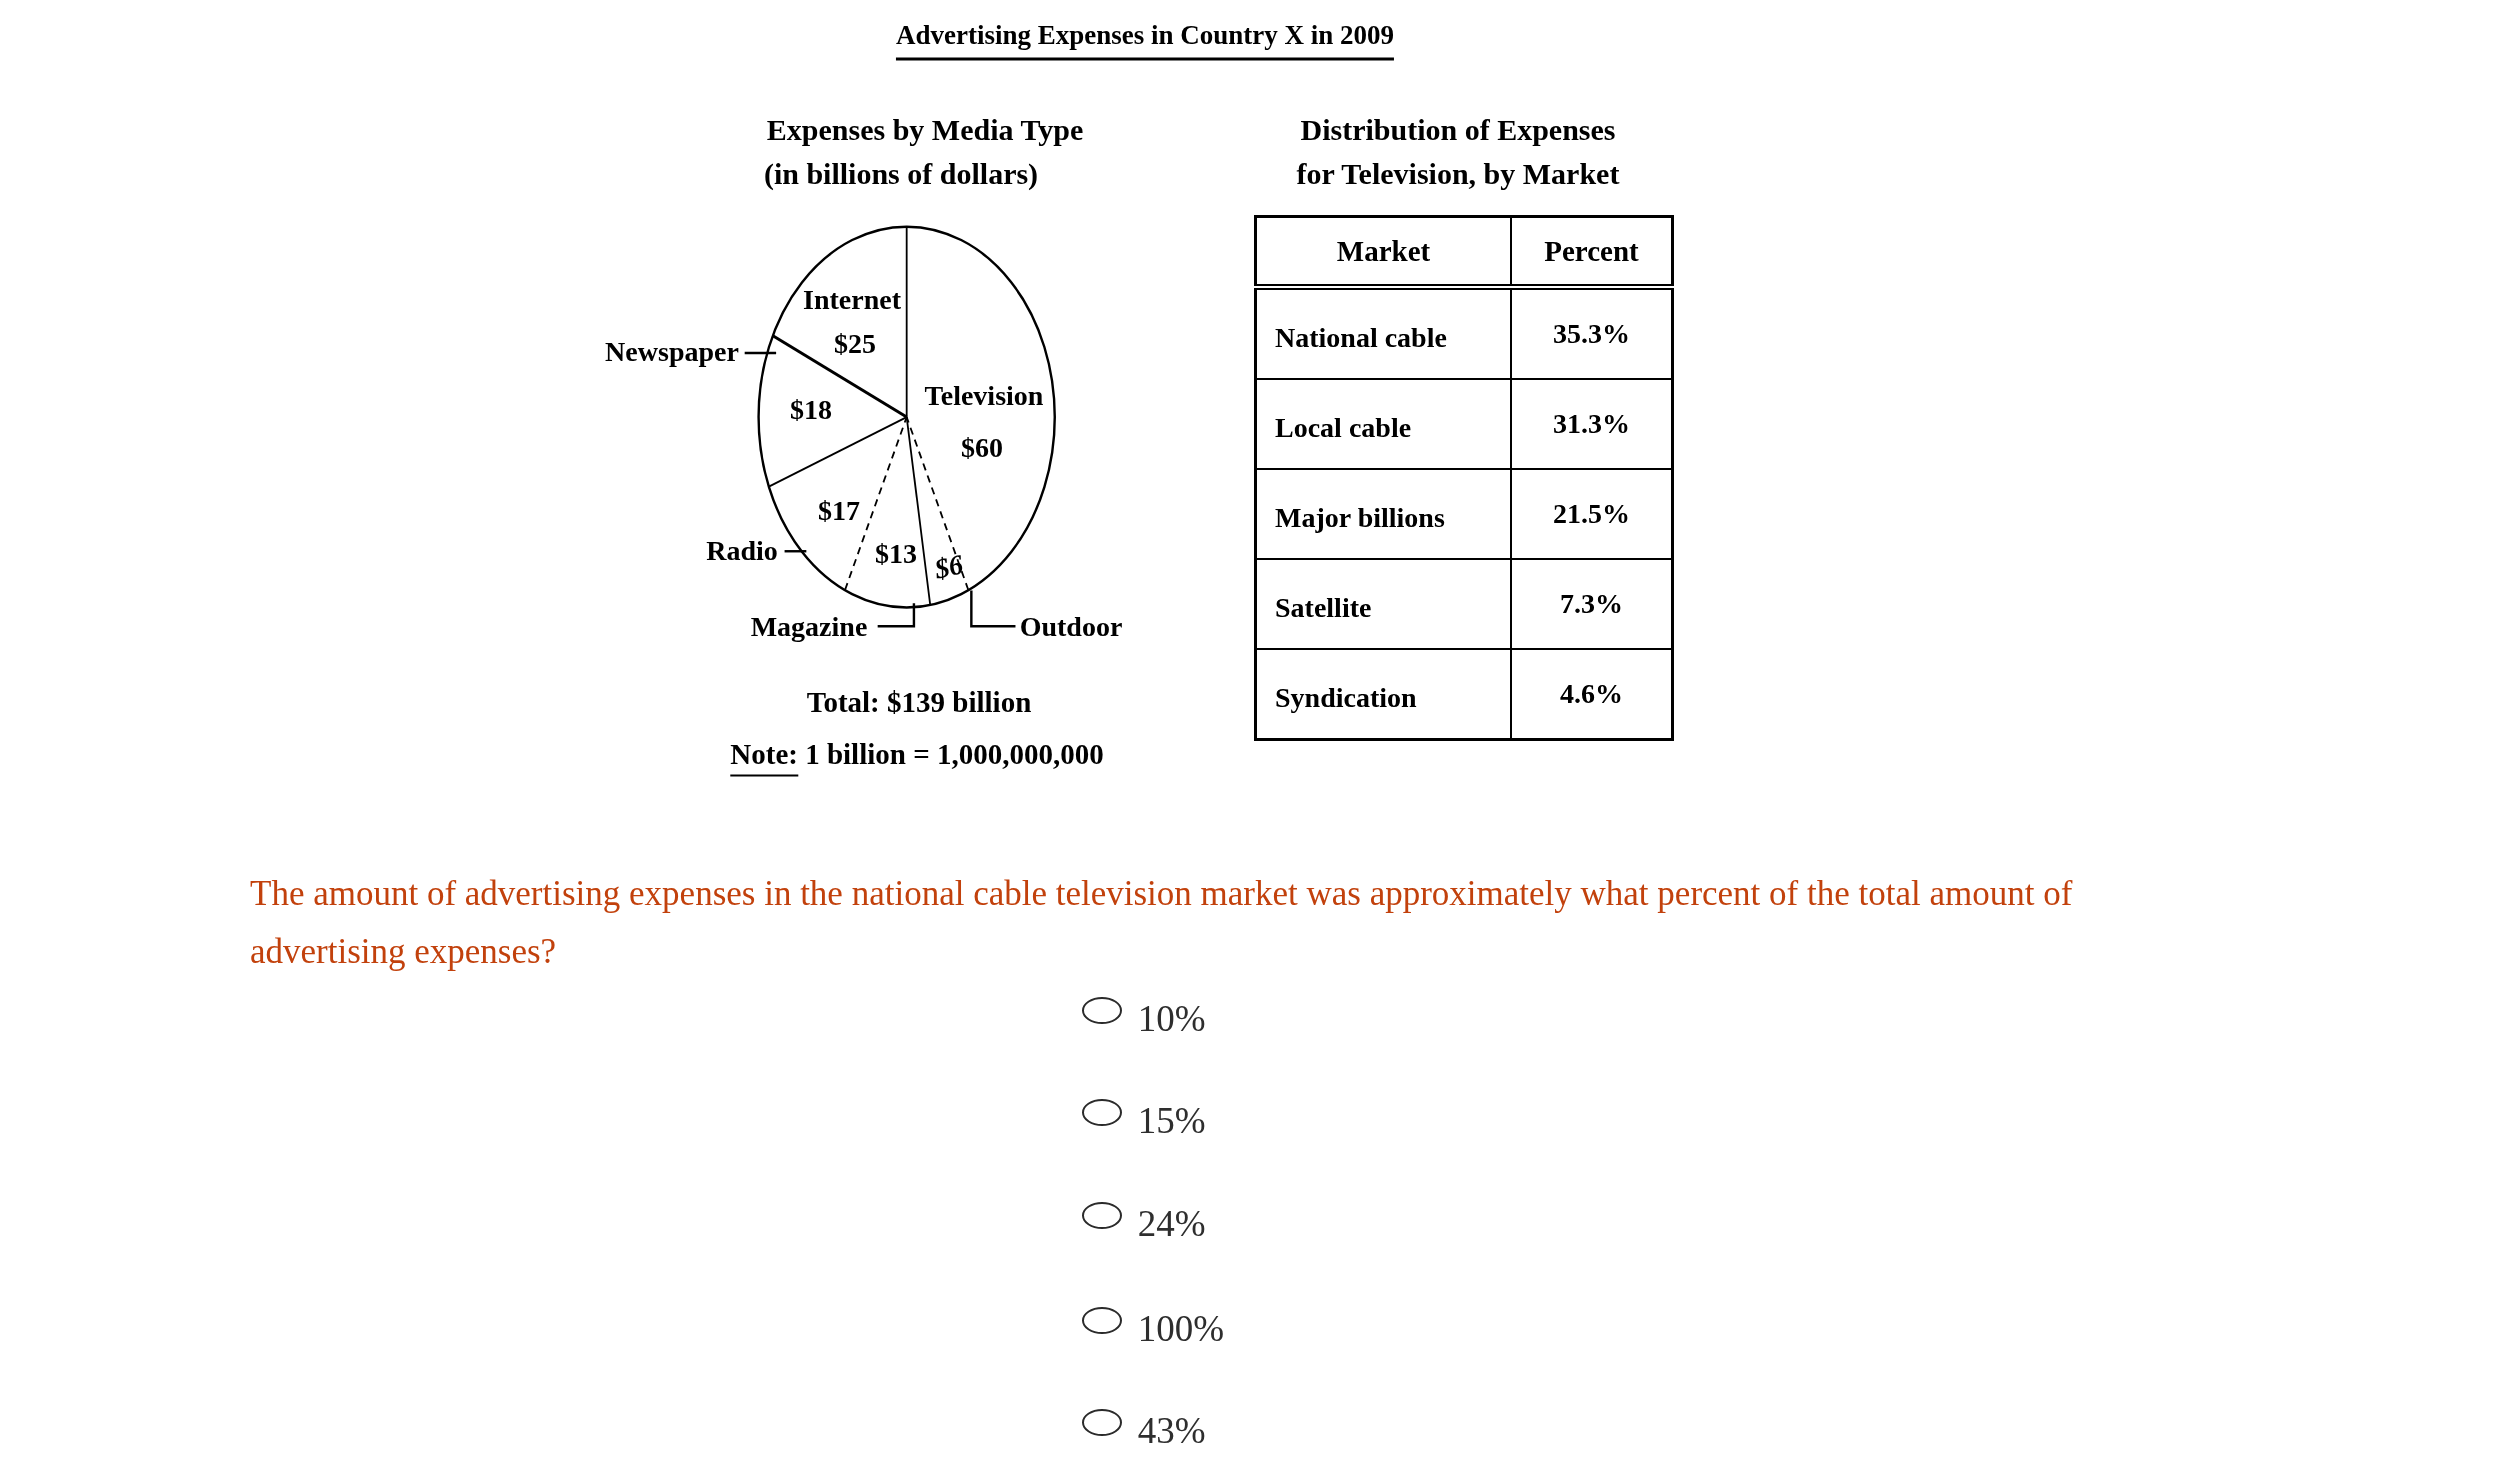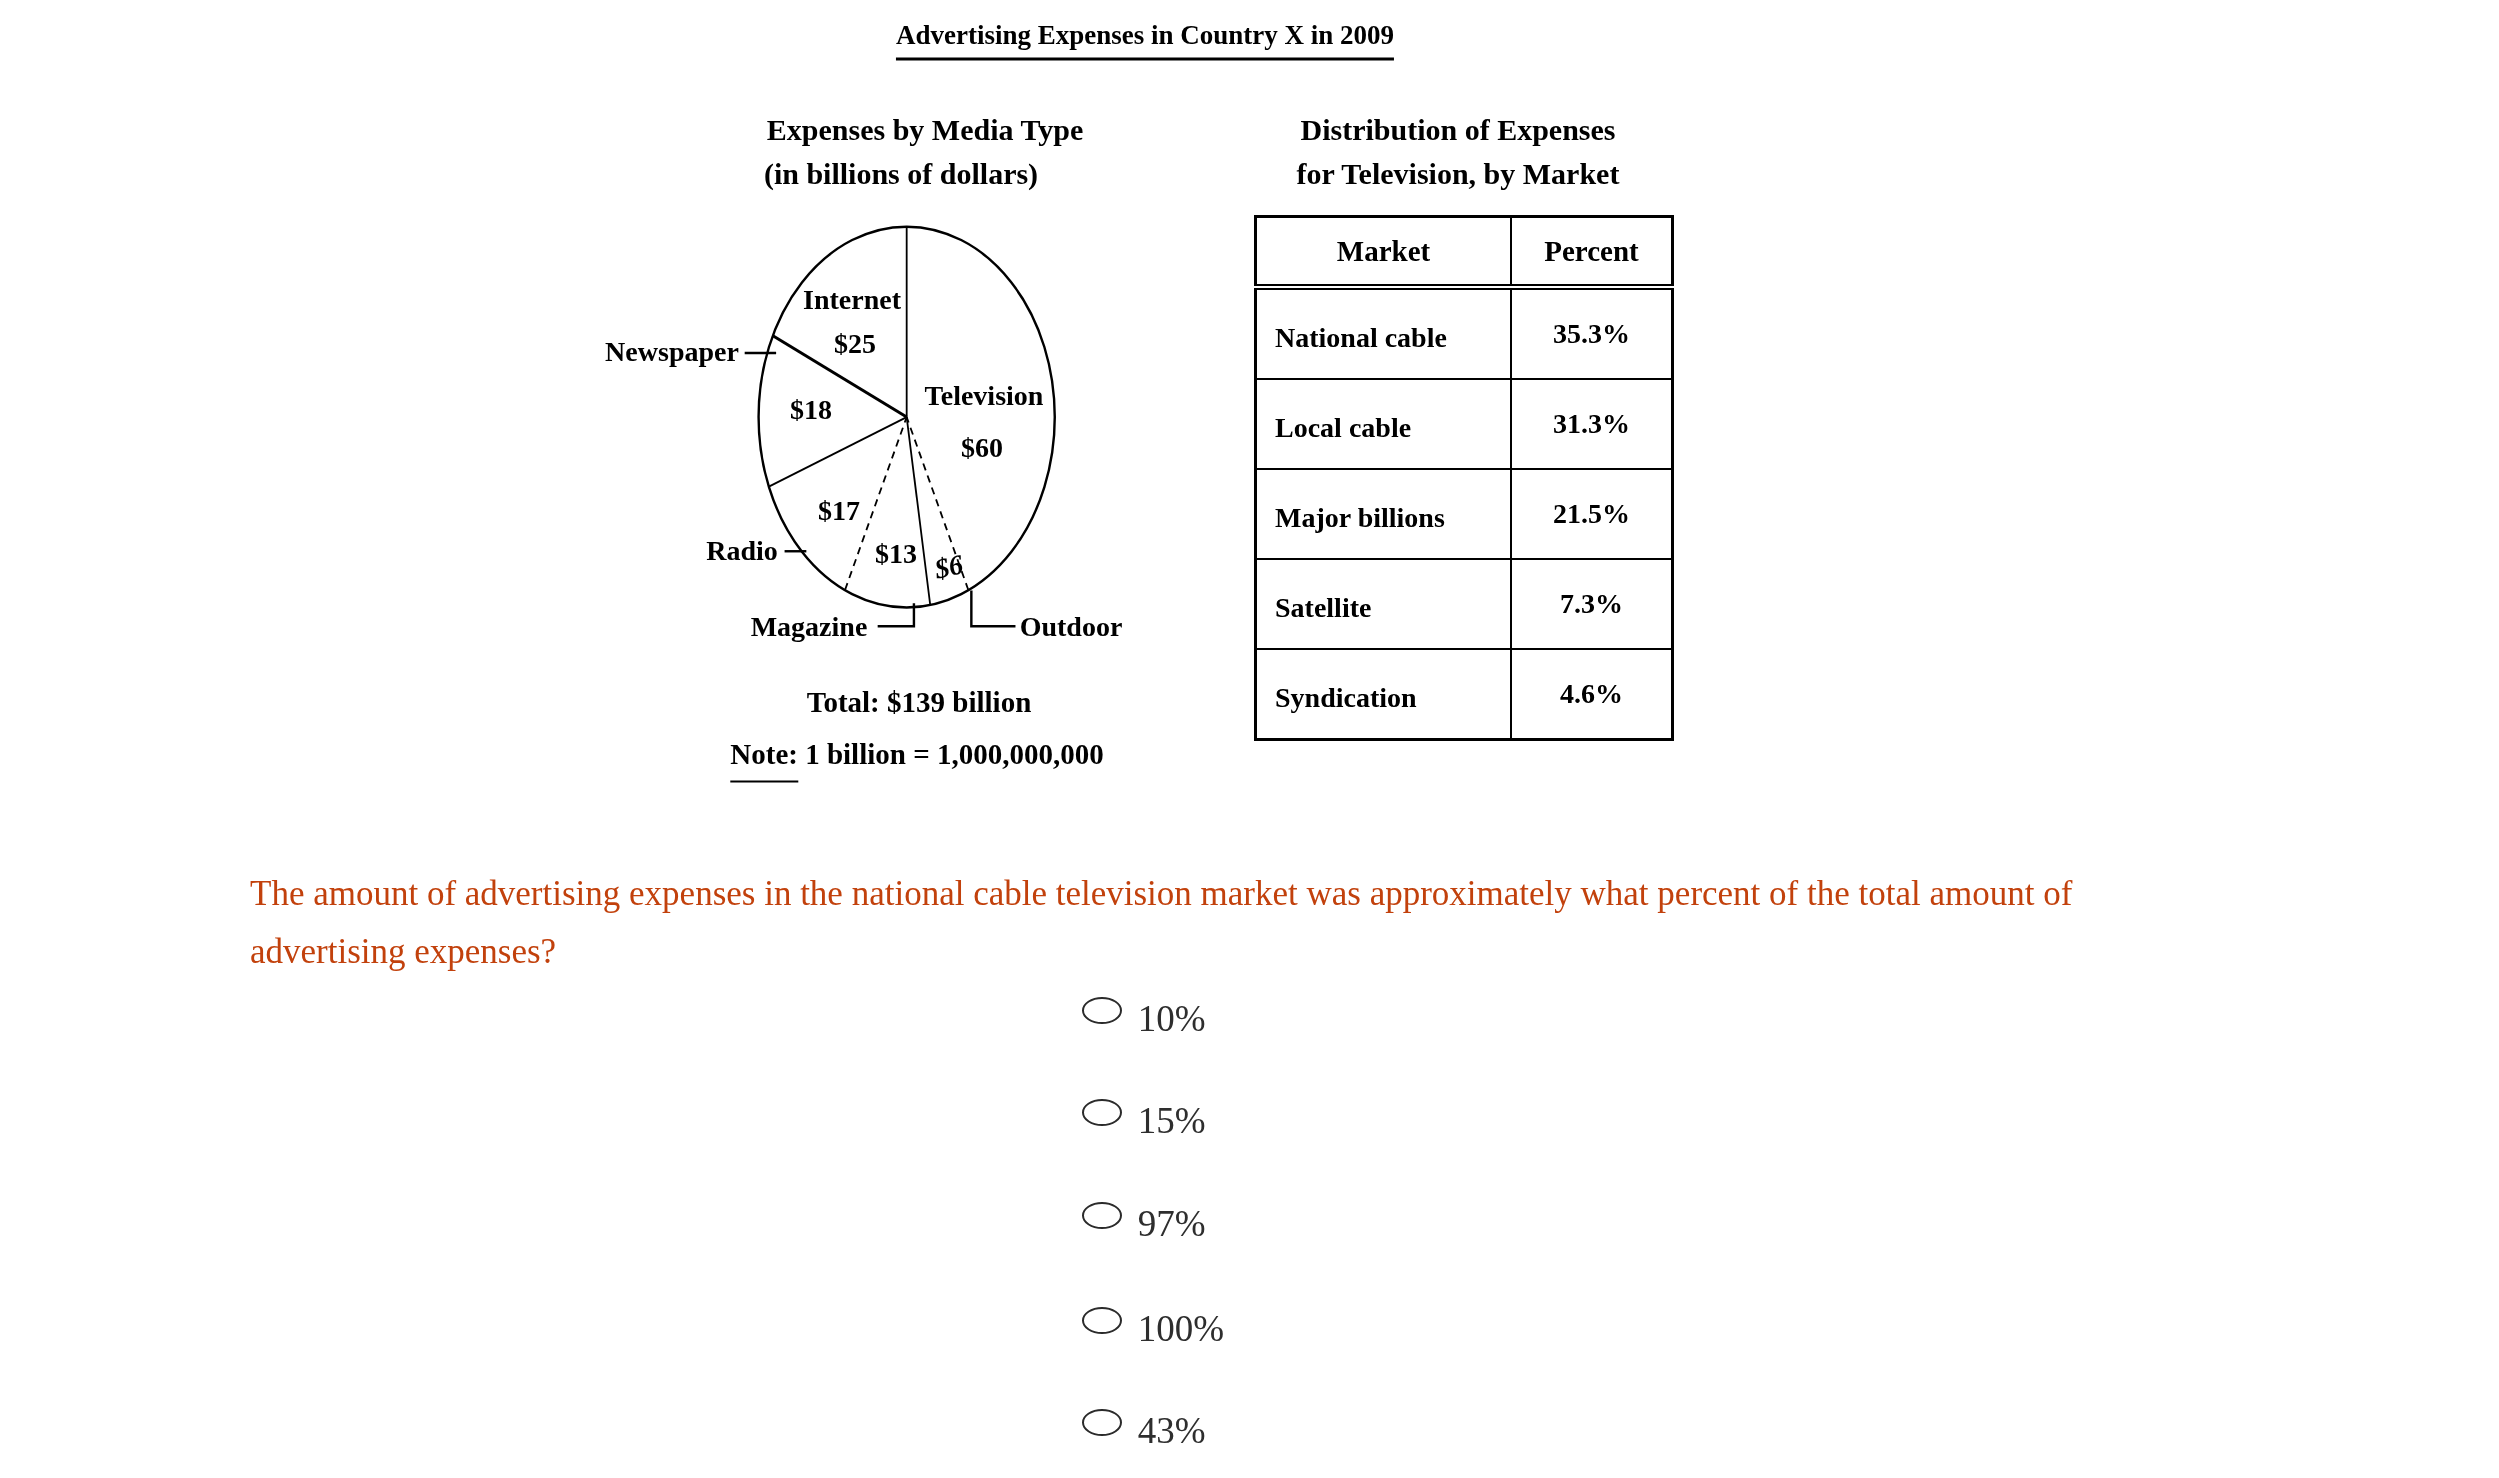--- a/index.html
+++ b/index.html
@@ -10,21 +10,21 @@
           filter:blur(0.4px) contrast(1.05);}
   .fig-text{position:absolute;transform:translate(-50%,-50%);white-space:nowrap;
             font-weight:bold;color:#000;}
   .fig-title{font-size:27px;border-bottom:3px solid #000;padding-bottom:7px;}
   .fig-h{font-size:30px;}
   .pie-label{font-size:28px;}
   .pie-value{font-size:28px;}
   .callout{font-size:28px;}
   .total-line{font-size:29px;}
   .note-line{font-size:29px;}
-  .underlined{border-bottom:2.4px solid #000;padding-bottom:11px;}
+  .underlined{border-bottom:2.4px solid #000;padding-bottom:5px;}
   svg.overlay{position:absolute;left:0;top:0;}
   
   table.market{position:absolute;left:1254px;top:215px;border-collapse:collapse;
                table-layout:fixed;background:#fff;border:3.6px solid #000;}
   table.market th{width:251px;height:64px;font-size:29px;font-weight:bold;text-align:center;
                   border-bottom:6px double #000;border-right:2.4px solid #000;}
   table.market th.pct{width:157px;border-right:none;}
   table.market td{height:56px;font-size:28px;font-weight:bold;border-top:2.4px solid #000;
                   border-right:2.4px solid #000;padding:8px 0 0 18px;text-align:left;}
   table.market td.pct{text-align:center;padding:16px;border-right:none;}
@@ -126,21 +126,21 @@
   <div class="option-row" style="top:997px;">
     <span class="radio-oval"></span>
     <span class="option-label">10%</span>
   </div>
   <div class="option-row" style="top:1099px;">
     <span class="radio-oval"></span>
     <span class="option-label">15%</span>
   </div>
   <div class="option-row" style="top:1202px;">
     <span class="radio-oval"></span>
-    <span class="option-label">97%</span>
+    <span class="option-label">24%</span>
   </div>
   <div class="option-row" style="top:1307px;">
     <span class="radio-oval"></span>
     <span class="option-label">100%</span>
   </div>
   <div class="option-row" style="top:1409px;">
     <span class="radio-oval"></span>
     <span class="option-label">43%</span>
   </div>
 

